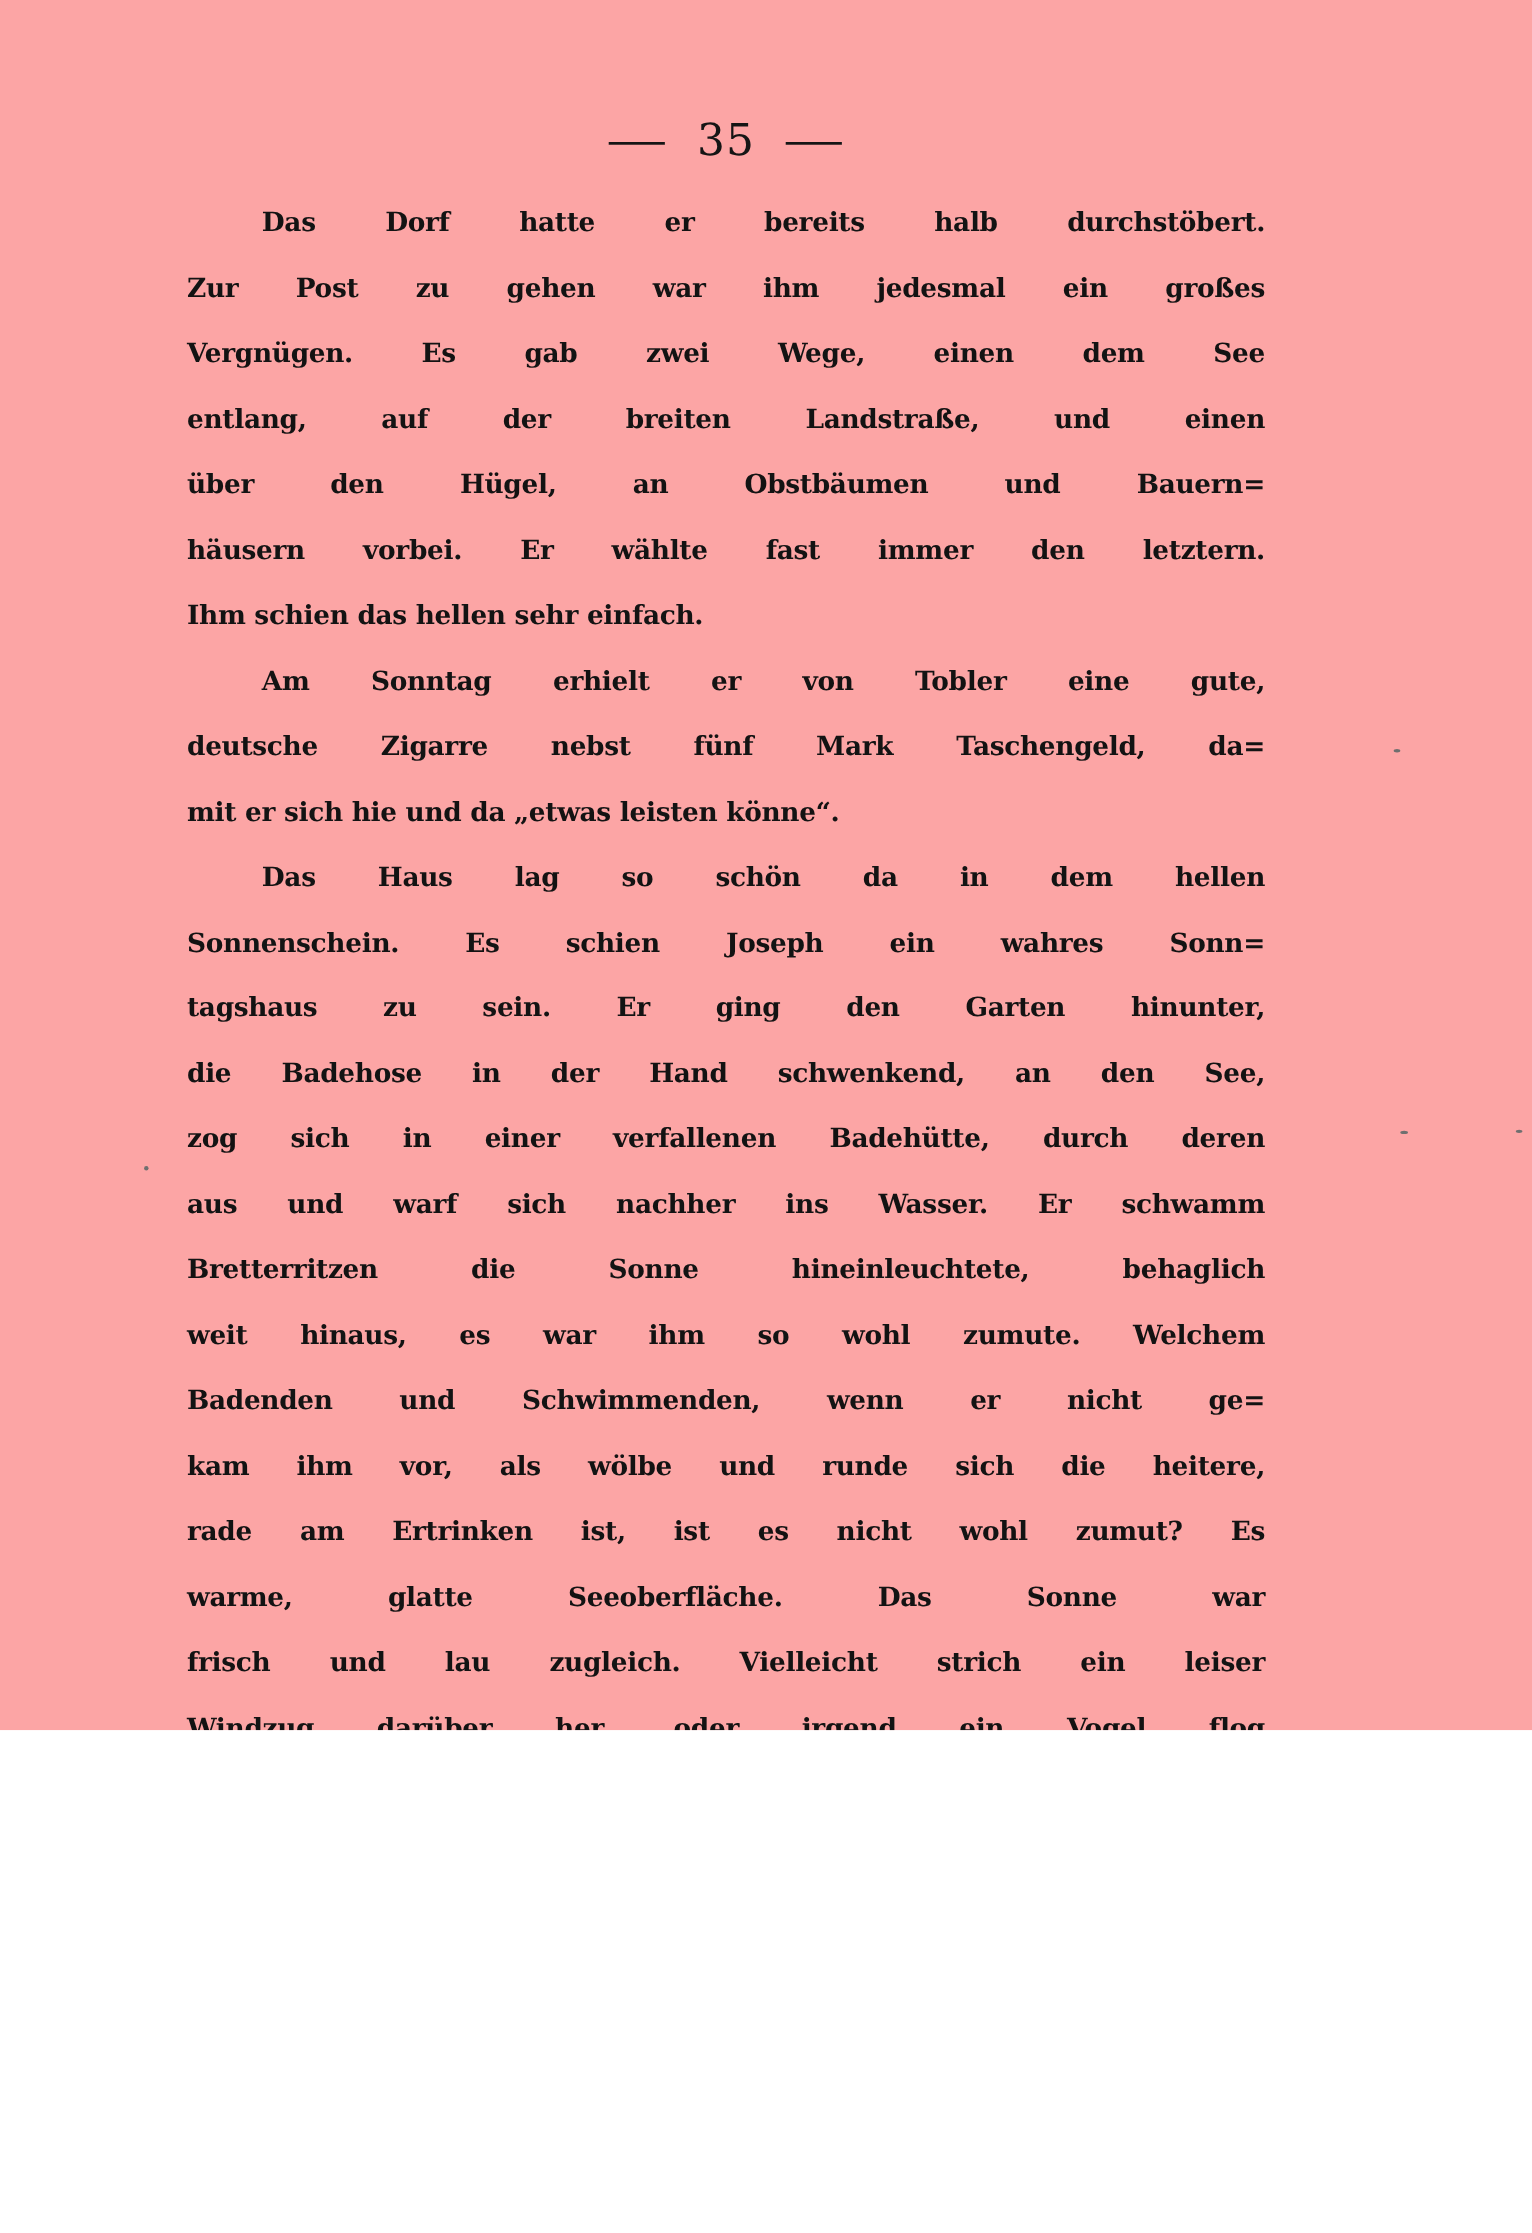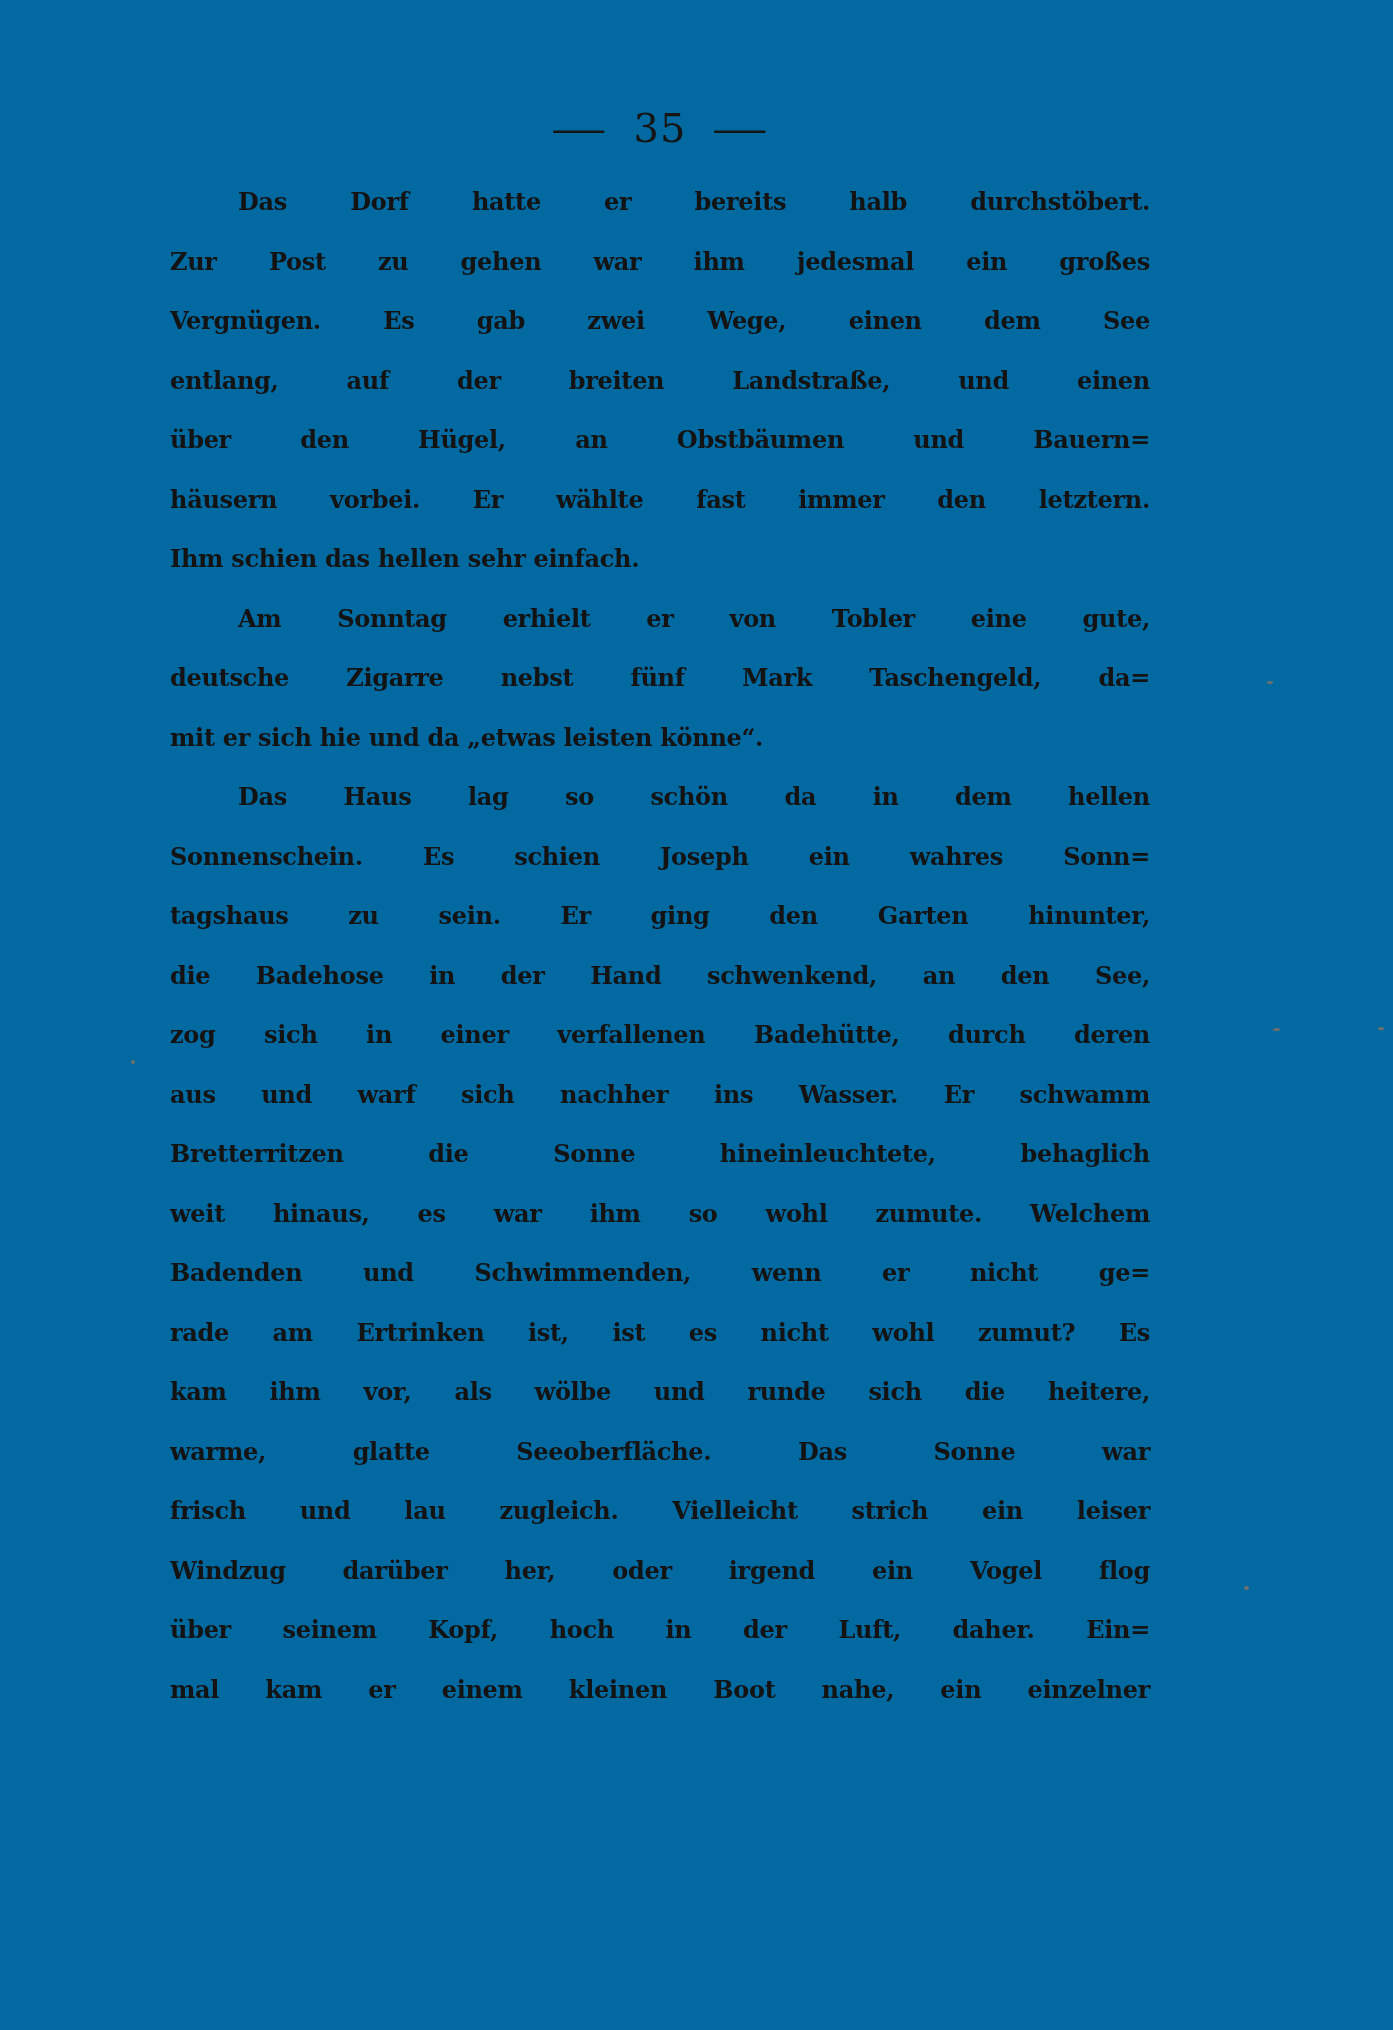--- a/index.html
+++ b/index.html
@@ -3,22 +3,22 @@
 <meta charset="utf-8">
 <style>
   html, body {
     margin: 0;
     padding: 0;
     background: #ffffff;
   }
   .page {
     position: relative;
     width: 1393px;
-    height: 2030px;
-    background: #0369a1;
+    height: 1573px;
+    background: #fca5a5;
     overflow: hidden;
     font-family: "DejaVu Serif", serif;
     color: #141414;
   }
   .header {
     position: absolute;
     top: 98px;
     left: 170px;
     width: 980px;
     text-align: center;
@@ -94,22 +94,22 @@
     <div class="line end">mit er sich hie und da „etwas leisten könne“.</div>
     <div class="line indent">Das Haus lag so schön da in dem hellen</div>
     <div class="line">Sonnenschein.  Es schien Joseph ein wahres Sonn=</div>
     <div class="line">tagshaus zu sein.  Er ging den Garten hinunter,</div>
     <div class="line">die Badehose in der Hand schwenkend, an den See,</div>
     <div class="line">zog sich in einer verfallenen Badehütte, durch deren</div>
     <div class="line">aus und warf sich nachher ins Wasser.  Er schwamm</div>
     <div class="line">Bretterritzen die Sonne hineinleuchtete, behaglich</div>
     <div class="line">weit hinaus, es war ihm so wohl zumute.  Welchem</div>
     <div class="line">Badenden und Schwimmenden, wenn er nicht ge=</div>
+    <div class="line">kam ihm vor, als wölbe und runde sich die heitere,</div>
     <div class="line">rade am Ertrinken ist, ist es nicht wohl zumut? Es</div>
-    <div class="line">kam ihm vor, als wölbe und runde sich die heitere,</div>
     <div class="line">warme, glatte Seeoberfläche.  Das Sonne war</div>
     <div class="line">frisch und lau zugleich.  Vielleicht strich ein leiser</div>
     <div class="line">Windzug darüber her, oder irgend ein Vogel flog</div>
     <div class="line">über seinem Kopf, hoch in der Luft, daher.  Ein=</div>
     <div class="line">mal kam er einem kleinen Boot nahe, ein einzelner</div>
   </div>
 
   <div class="speck s1"></div>
   <div class="speck s2"></div>
   <div class="speck s3"></div>

